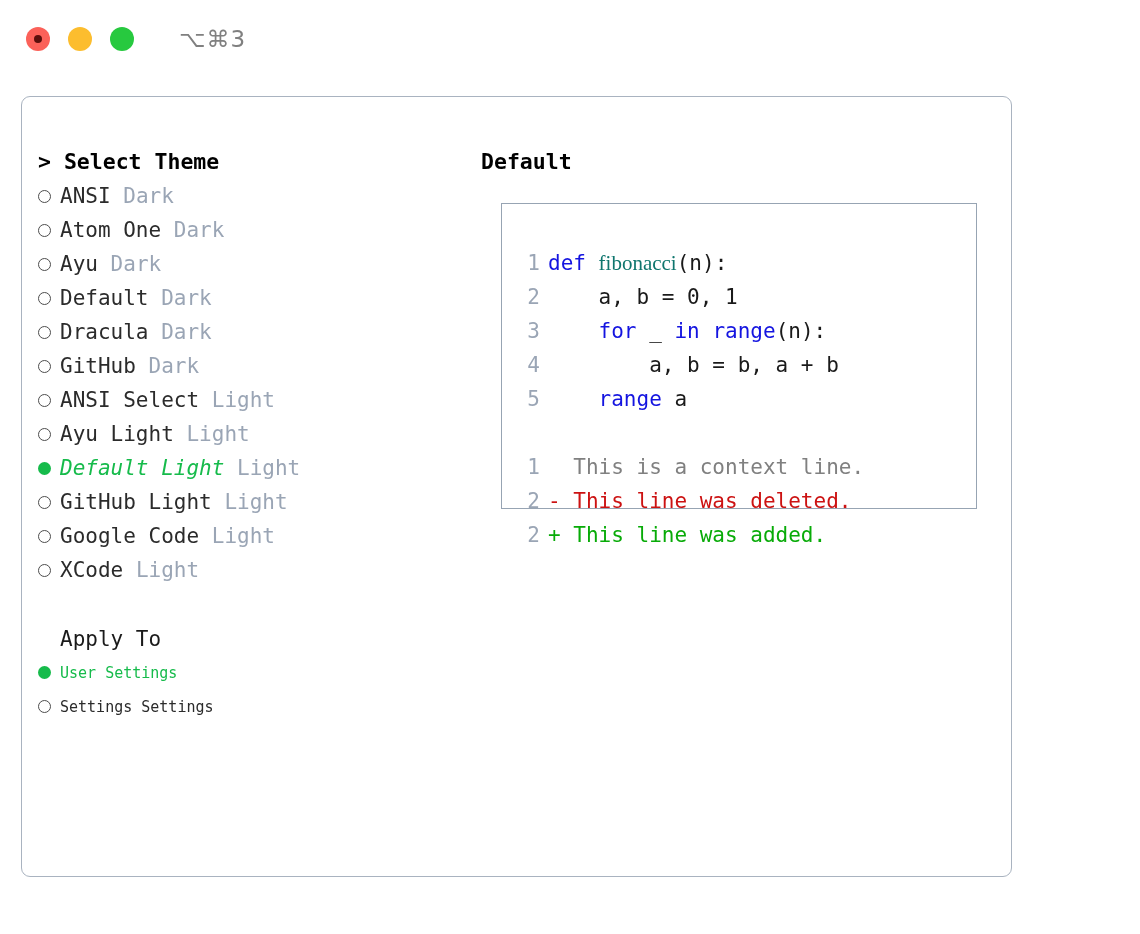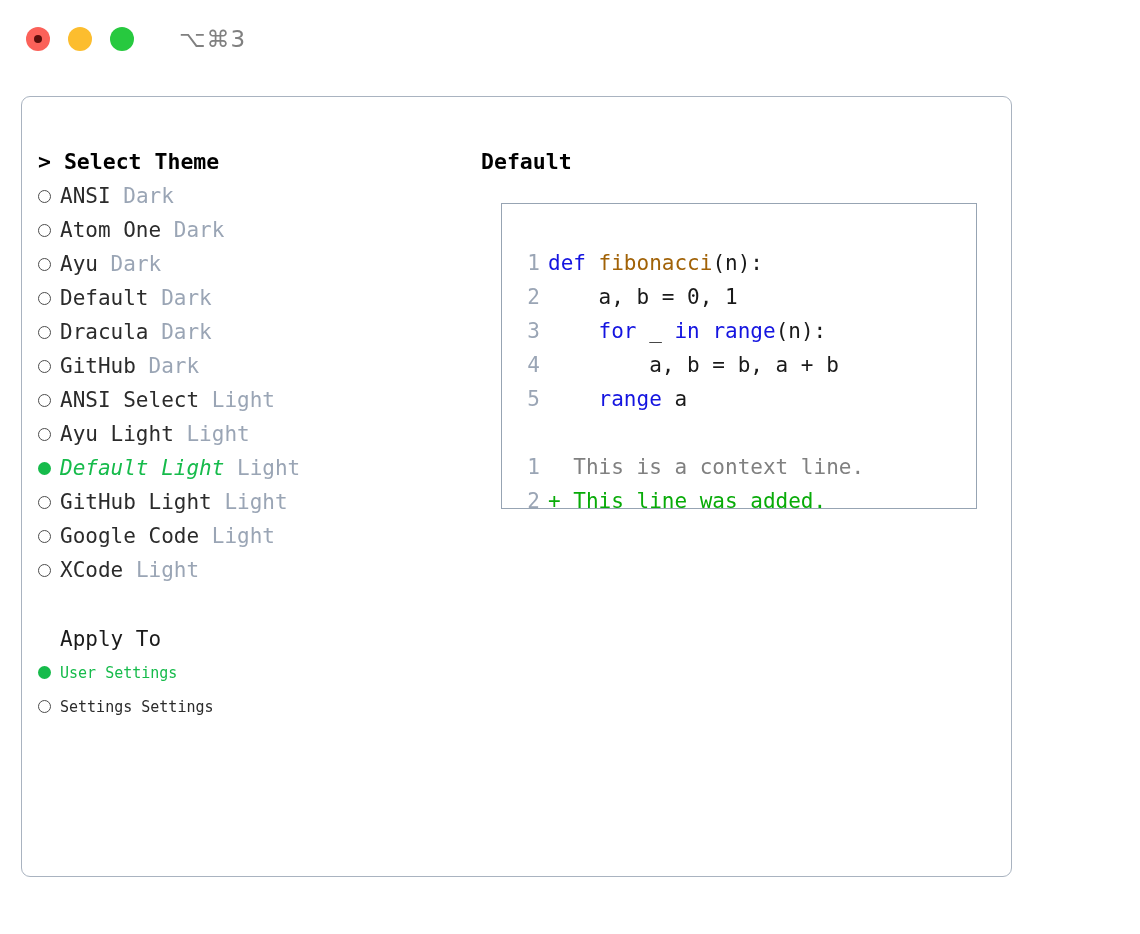--- a/index.html
+++ b/index.html
@@ -199,21 +199,21 @@
     color: #1a1a1a;
   }
   .ln {
     display: inline-block;
     width: 22px;
     text-align: right;
     color: #9aa5b5;
     margin-right: 8px;
   }
   .kw   { color: #1414e0; }
-  .fn   { color: #a16207; }
+  .fn   { color: #0f766e; font-family: Liberation Serif, serif; }
   .pl   { color: #1a1a1a; }
   .ctx  { color: #808080; text-align: right; }
   .del  { color: #cc1212; }
   .add  { color: #08ab08; }
   .spacer-line { height: 34px; }
 </style>
 </head>
 <body>
 
 <div id="titlebar">
@@ -259,19 +259,20 @@
       <div id="preview-title">Default</div>
       <div id="code-panel">
         <div id="code-inner">
             <div class="code-line"><span class="ln">1</span><span class="kw">def </span><span class="fn">fibonacci</span><span class="pl">(n):</span></div>
             <div class="code-line"><span class="ln">2</span><span class="pl">    a, b = 0, 1</span></div>
             <div class="code-line"><span class="ln">3</span><span class="pl">    </span><span class="kw">for</span><span class="pl"> _ </span><span class="kw">in</span><span class="pl"> </span><span class="kw">range</span><span class="pl">(n):</span></div>
             <div class="code-line"><span class="ln">4</span><span class="pl">        a, b = b, a + b</span></div>
             <div class="code-line"><span class="ln">5</span><span class="pl">    </span><span class="kw">range</span><span class="pl"> a</span></div>
             <div class="spacer-line"></div>
             <div class="code-line"><span class="ln">1</span><span class="ctx">  This is a context line.</span></div>
+            <div class="code-line"><span class="ln">2</span><span class="del">- This line was deleted.</span></div>
             <div class="code-line"><span class="ln">2</span><span class="add">+ This line was added.</span></div>
           </div>
       </div>
     </div>
 
   </div>
 </div>
 
 </body></html>

